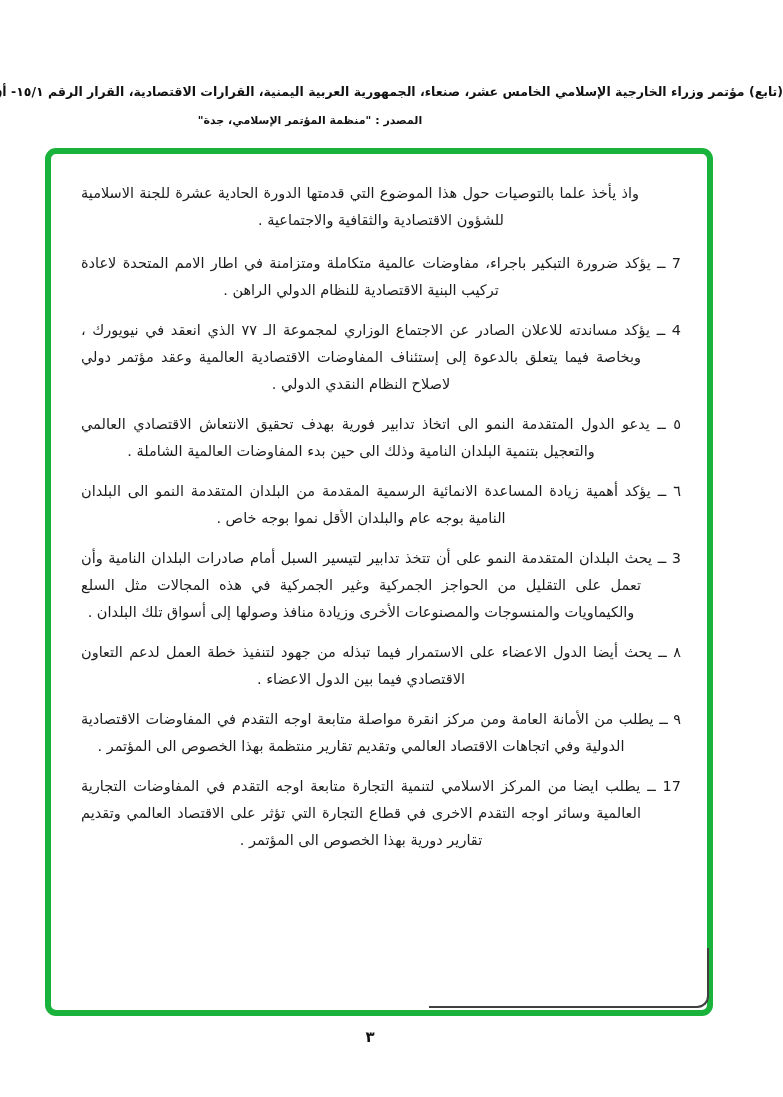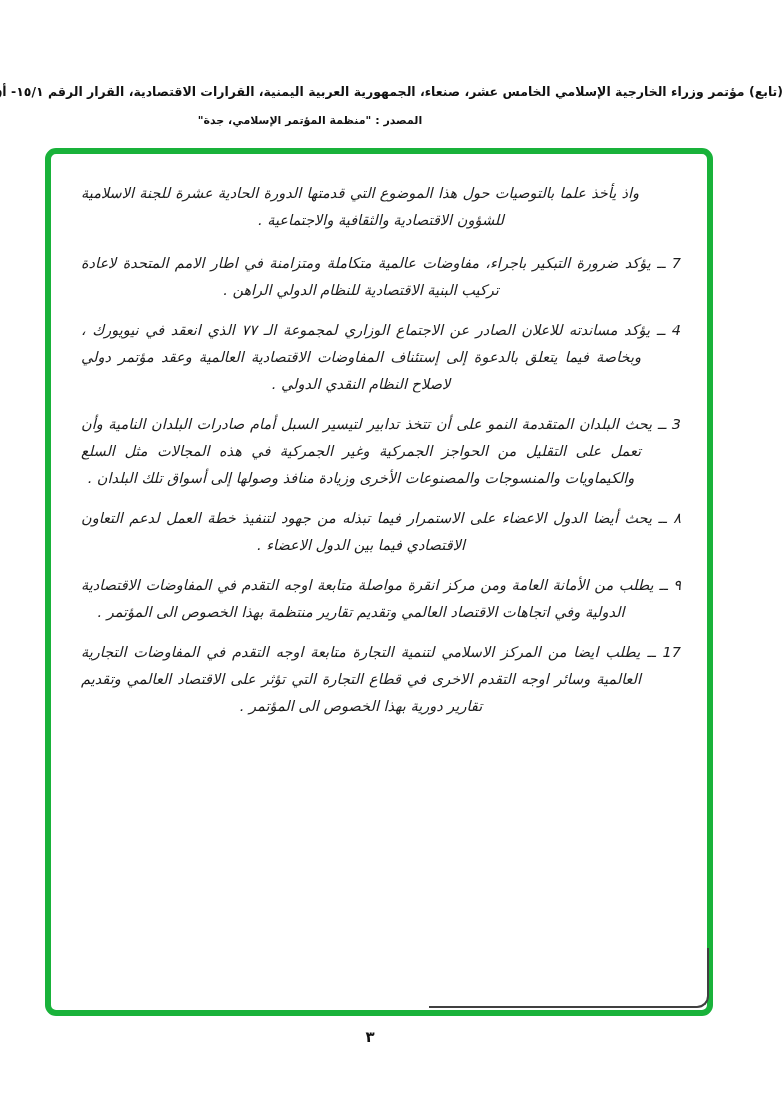--- a/index.html
+++ b/index.html
@@ -67,21 +67,20 @@
   
   .content {
     position: absolute;
     inset: 0;
     padding: 26px 26px 0 30px;
     direction: rtl;
     font-size: 14.5px;
     line-height: 27px;
     color: #1c1c1c;
     overflow: hidden;
-    font-style: italic;
   }
   .intro {
     margin: 0 0 16px 0;
     text-indent: 42px;
     text-align: justify;
     text-align-last: center;
   }
   .item {
     margin: 0 0 13px 0;
     padding-right: 40px;
@@ -115,21 +114,23 @@
     <div class="content">
 
       <p class="intro">واذ يأخذ علما بالتوصيات حول هذا الموضوع التي قدمتها الدورة الحادية عشرة للجنة الاسلامية للشؤون الاقتصادية والثقافية والاجتماعية .</p>
 
       <p class="item"><span class="num">7 ــ</span> <span>يؤكد ضرورة التبكير باجراء، مفاوضات عالمية متكاملة ومتزامنة في اطار الامم المتحدة لاعادة تركيب البنية الاقتصادية للنظام الدولي الراهن .</span></p>
 
 
       <p class="item"><span class="num">4 ــ</span> <span>يؤكد مساندته للاعلان الصادر عن الاجتماع الوزاري لمجموعة الـ ٧٧ الذي انعقد في نيويورك ، وبخاصة فيما يتعلق بالدعوة إلى إستئناف المفاوضات الاقتصادية العالمية وعقد مؤتمر دولي لاصلاح النظام النقدي الدولي .</span></p>
 
 
+      <p class="item"><span class="num">٥ ــ</span> <span>يدعو الدول المتقدمة النمو الى اتخاذ تدابير فورية بهدف تحقيق الانتعاش الاقتصادي العالمي والتعجيل بتنمية البلدان النامية وذلك الى حين بدء المفاوضات العالمية الشاملة .</span></p>
 
+      <p class="item"><span class="num">٦ ــ</span> <span>يؤكد أهمية زيادة المساعدة الانمائية الرسمية المقدمة من البلدان المتقدمة النمو الى البلدان النامية بوجه عام والبلدان الأقل نموا بوجه خاص .</span></p>
 
       <p class="item"><span class="num">3 ــ</span> <span>يحث البلدان المتقدمة النمو على أن تتخذ تدابير لتيسير السبل أمام صادرات البلدان النامية وأن تعمل على التقليل من الحواجز الجمركية وغير الجمركية في هذه المجالات مثل السلع والكيماويات والمنسوجات والمصنوعات الأخرى وزيادة منافذ وصولها إلى أسواق تلك البلدان .</span></p>
 
       <p class="item"><span class="num">٨ ــ</span> <span>يحث أيضا الدول الاعضاء على الاستمرار فيما تبذله من جهود لتنفيذ خطة العمل لدعم التعاون الاقتصادي فيما بين الدول الاعضاء .</span></p>
 
       <p class="item"><span class="num">٩ ــ</span> <span>يطلب من الأمانة العامة ومن مركز انقرة مواصلة متابعة اوجه التقدم في المفاوضات الاقتصادية الدولية وفي اتجاهات الاقتصاد العالمي وتقديم تقارير منتظمة بهذا الخصوص الى المؤتمر .</span></p>
 
       <p class="item"><span class="num">17 ــ</span> <span>يطلب ايضا من المركز الاسلامي لتنمية التجارة متابعة اوجه التقدم في المفاوضات التجارية العالمية وسائر اوجه التقدم الاخرى في قطاع التجارة التي تؤثر على الاقتصاد العالمي وتقديم تقارير دورية بهذا الخصوص الى المؤتمر .</span></p>
 
     </div>

